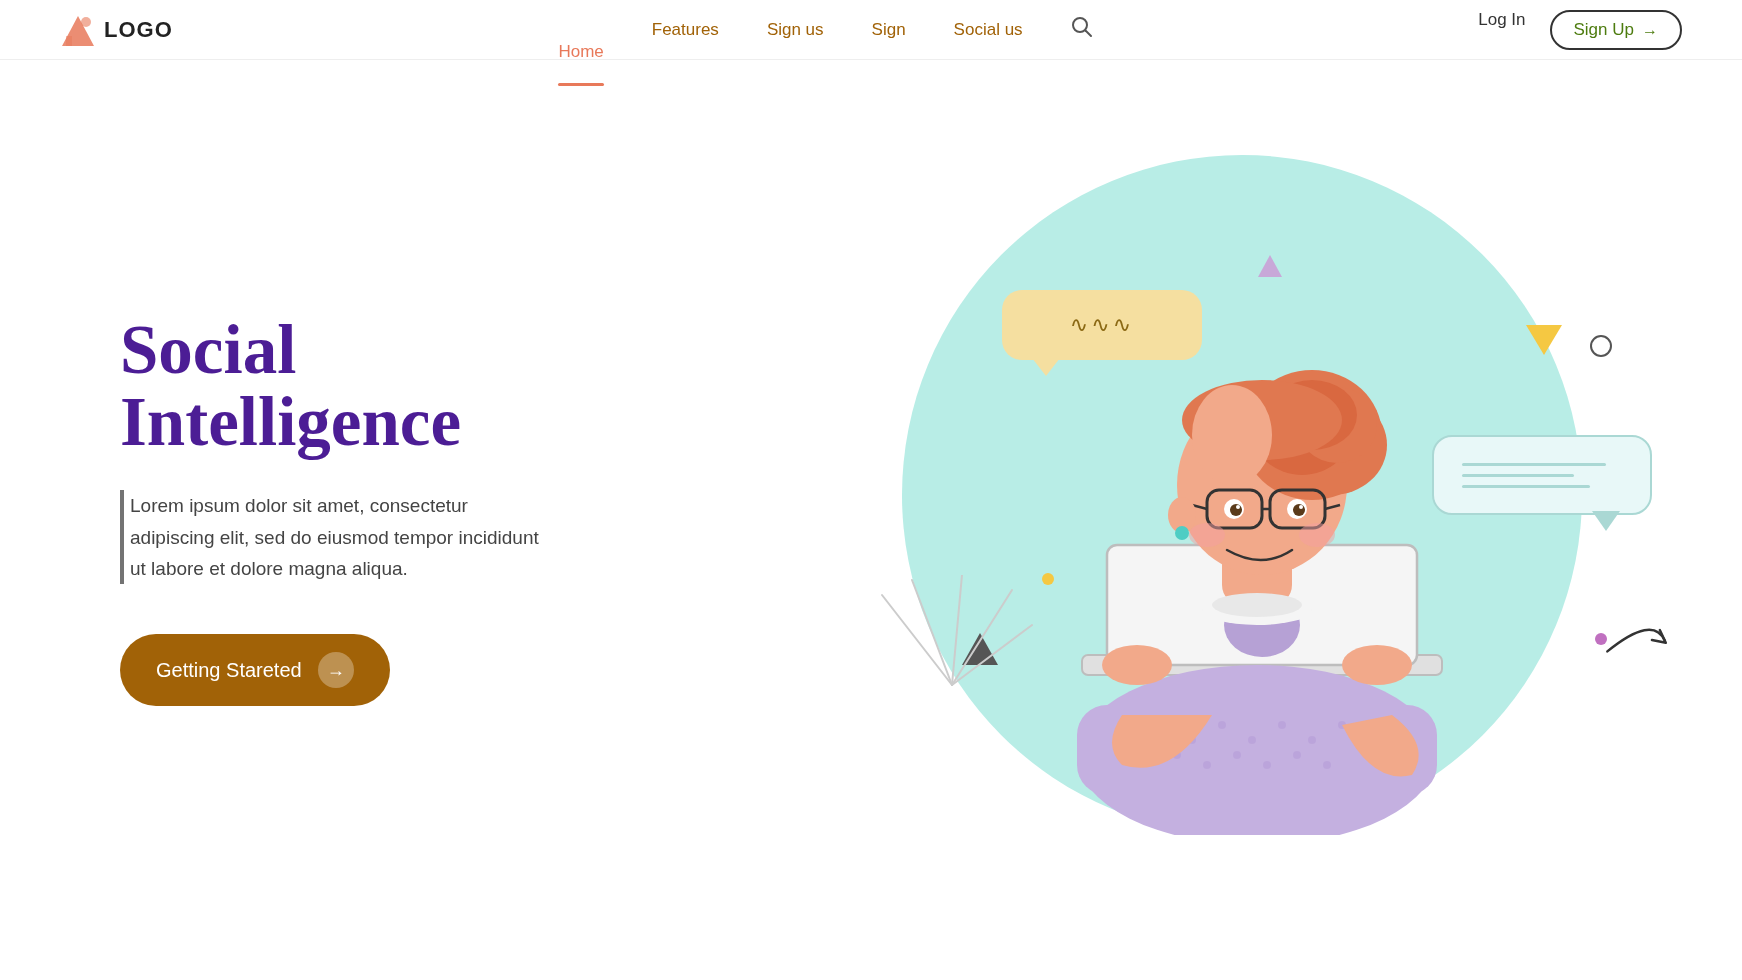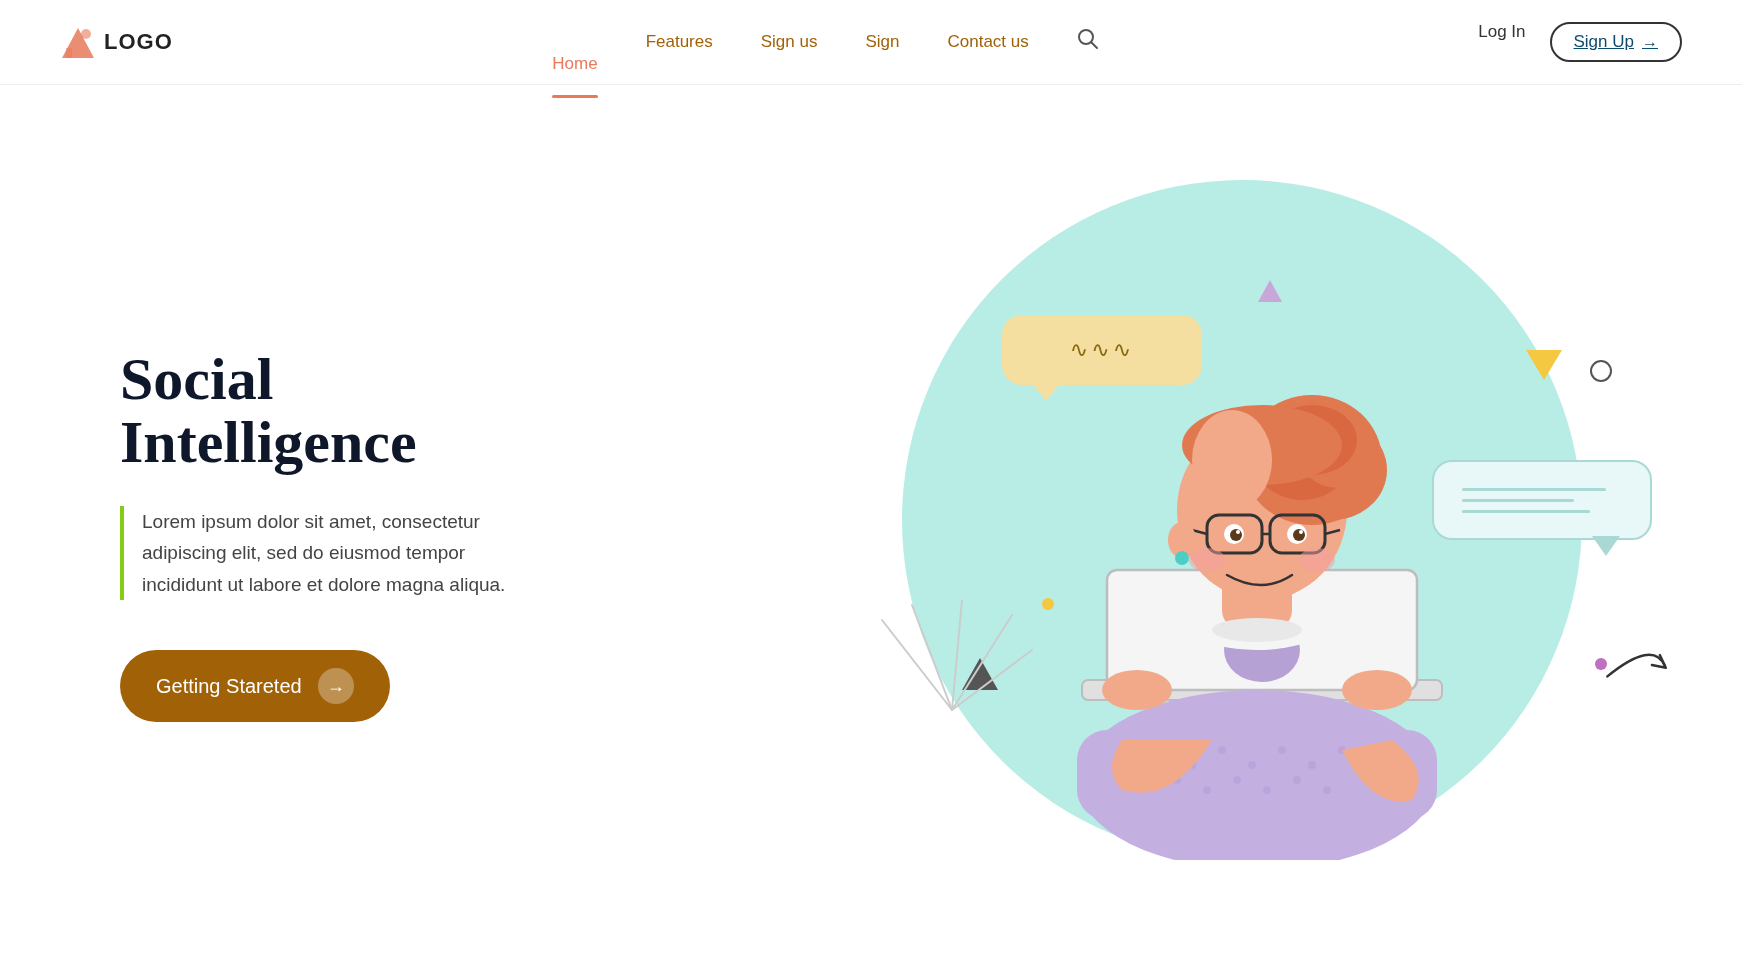--- a/index.html
+++ b/index.html
@@ -10,21 +10,21 @@
       min-height: 980px;
       overflow-x: hidden;
     }
 
     
     header {
       display: flex;
       align-items: center;
       justify-content: space-between;
       padding: 0 60px;
-      height: 85px;
+      height: 60px;
       border-bottom: 1px solid #eee;
       position: relative;
     }
     .logo-area {
       display: flex;
       align-items: center;
       gap: 8px;
     }
     .logo-icon {
       width: 36px;
@@ -82,22 +82,21 @@
       display: flex;
       align-items: center;
       gap: 8px;
       border: 2px solid #333;
       border-radius: 30px;
       padding: 8px 22px;
       font-size: 17px;
       font-family: Arial, sans-serif;
       cursor: pointer;
       background: none;
-      color: #0c4a6e;
-      text-decoration: underline;
+      color: #4d7c0f;
     }
     .signup-arrow {
       font-size: 16px;
     }
 
     
     .hero {
       display: flex;
       align-items: center;
       justify-content: space-between;
@@ -106,34 +105,34 @@
       position: relative;
       overflow: hidden;
     }
 
     
     .hero-left {
       max-width: 560px;
       z-index: 2;
     }
     .hero-title {
-      font-size: 60px;
+      font-size: 69px;
       font-weight: 900;
-      color: #0f172a;
+      color: #4c1d95;
       line-height: 1.05;
       font-family: 'Georgia', serif;
       margin-bottom: 32px;
     }
     .hero-desc {
       font-size: 19px;
       color: #444;
       font-family: Arial, sans-serif;
       line-height: 1.65;
-      border-left: 4px solid #84cc16;
-      padding-left: 18px;
+      border-left: 4px solid #737373;
+      padding-left: 6px;
       margin-bottom: 50px;
       max-width: 430px;
     }
     .cta-btn {
       display: flex;
       align-items: center;
       gap: 16px;
       background: #a16207;
       color: #fff;
       border: none;
@@ -358,21 +357,21 @@
       <rect x="6" y="24" width="6" height="10" fill="#E8795A" opacity="0.5"></rect>
     </svg>
     <span class="logo-text">LOGO</span>
   </div>
 
   <nav>
     <a class="nav-link active">Home</a>
     <a class="nav-link">Features</a>
     <a class="nav-link">Sign us</a>
     <a class="nav-link">Sign</a>
-    <a class="nav-link">Contact us</a>
+    <a class="nav-link">Social us</a>
     <span style="cursor:pointer;font-size:22px;color:#555;">
       <svg width="22" height="22" viewBox="0 0 22 22" fill="none">
         <circle cx="9" cy="9" r="7" stroke="#555" stroke-width="2"></circle>
         <line x1="14.5" y1="14.5" x2="20" y2="20" stroke="#555" stroke-width="2" stroke-linecap="round"></line>
       </svg>
     </span>
   </nav>
 
   <div class="header-actions">
     <button class="login-btn">Log In</button>

